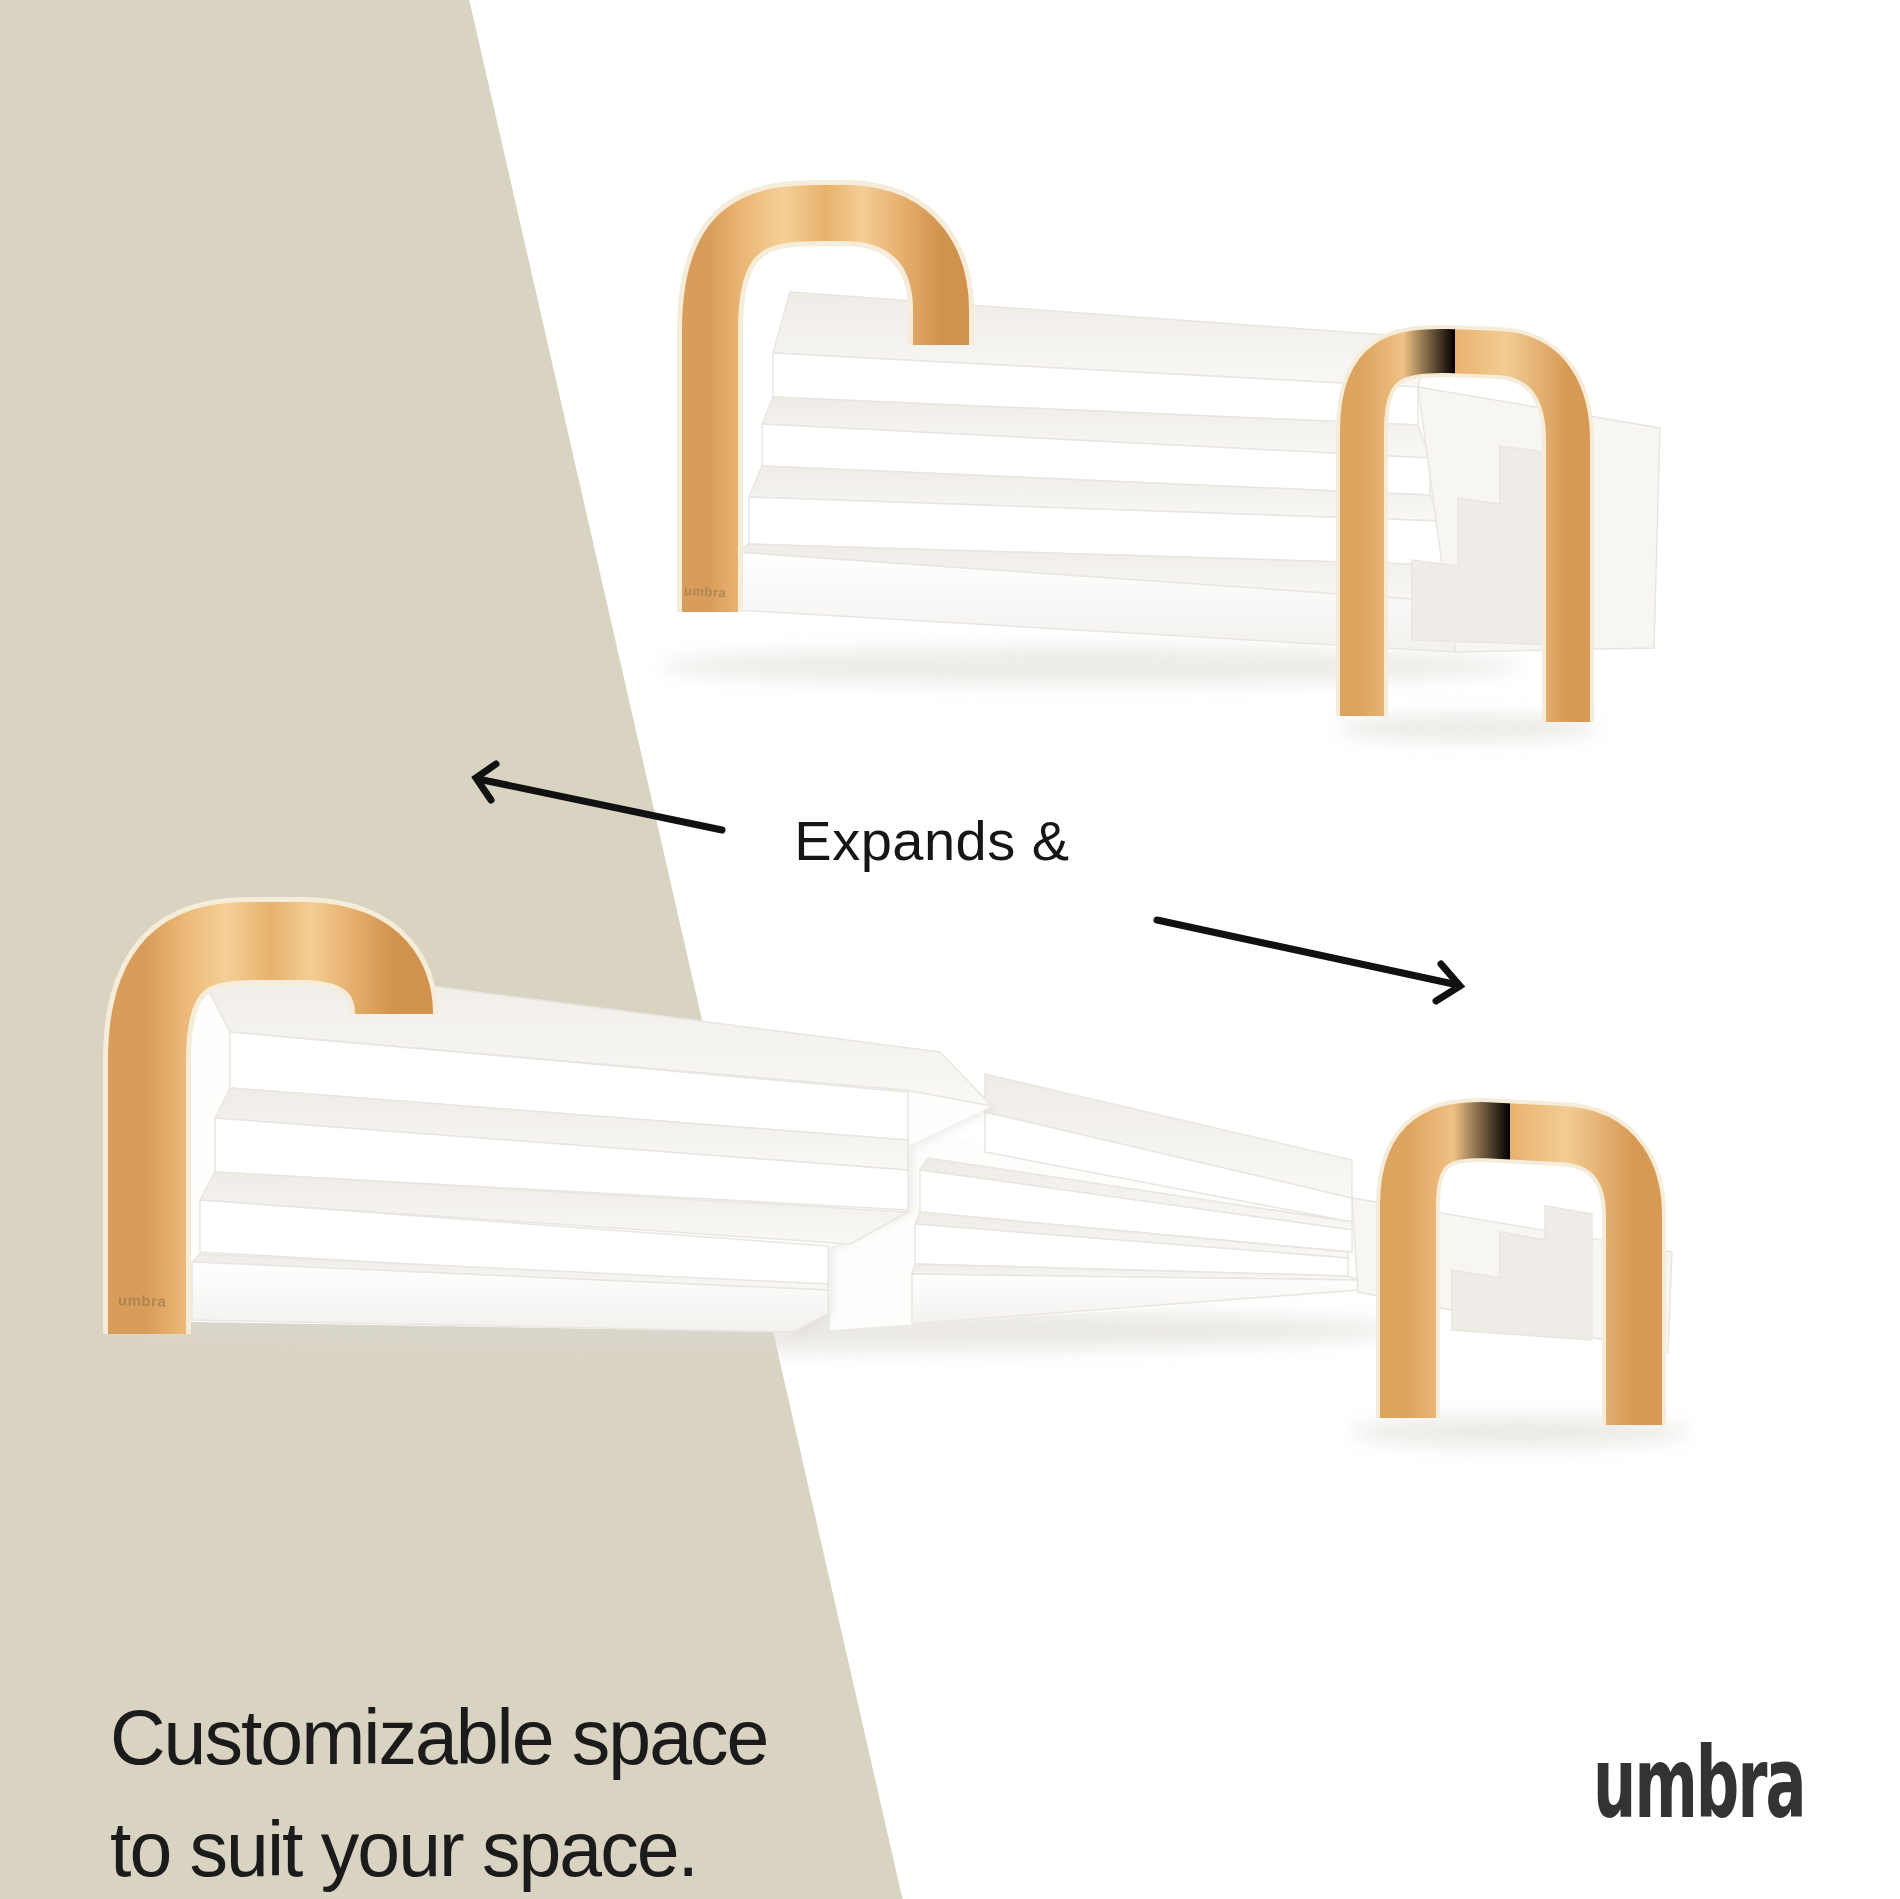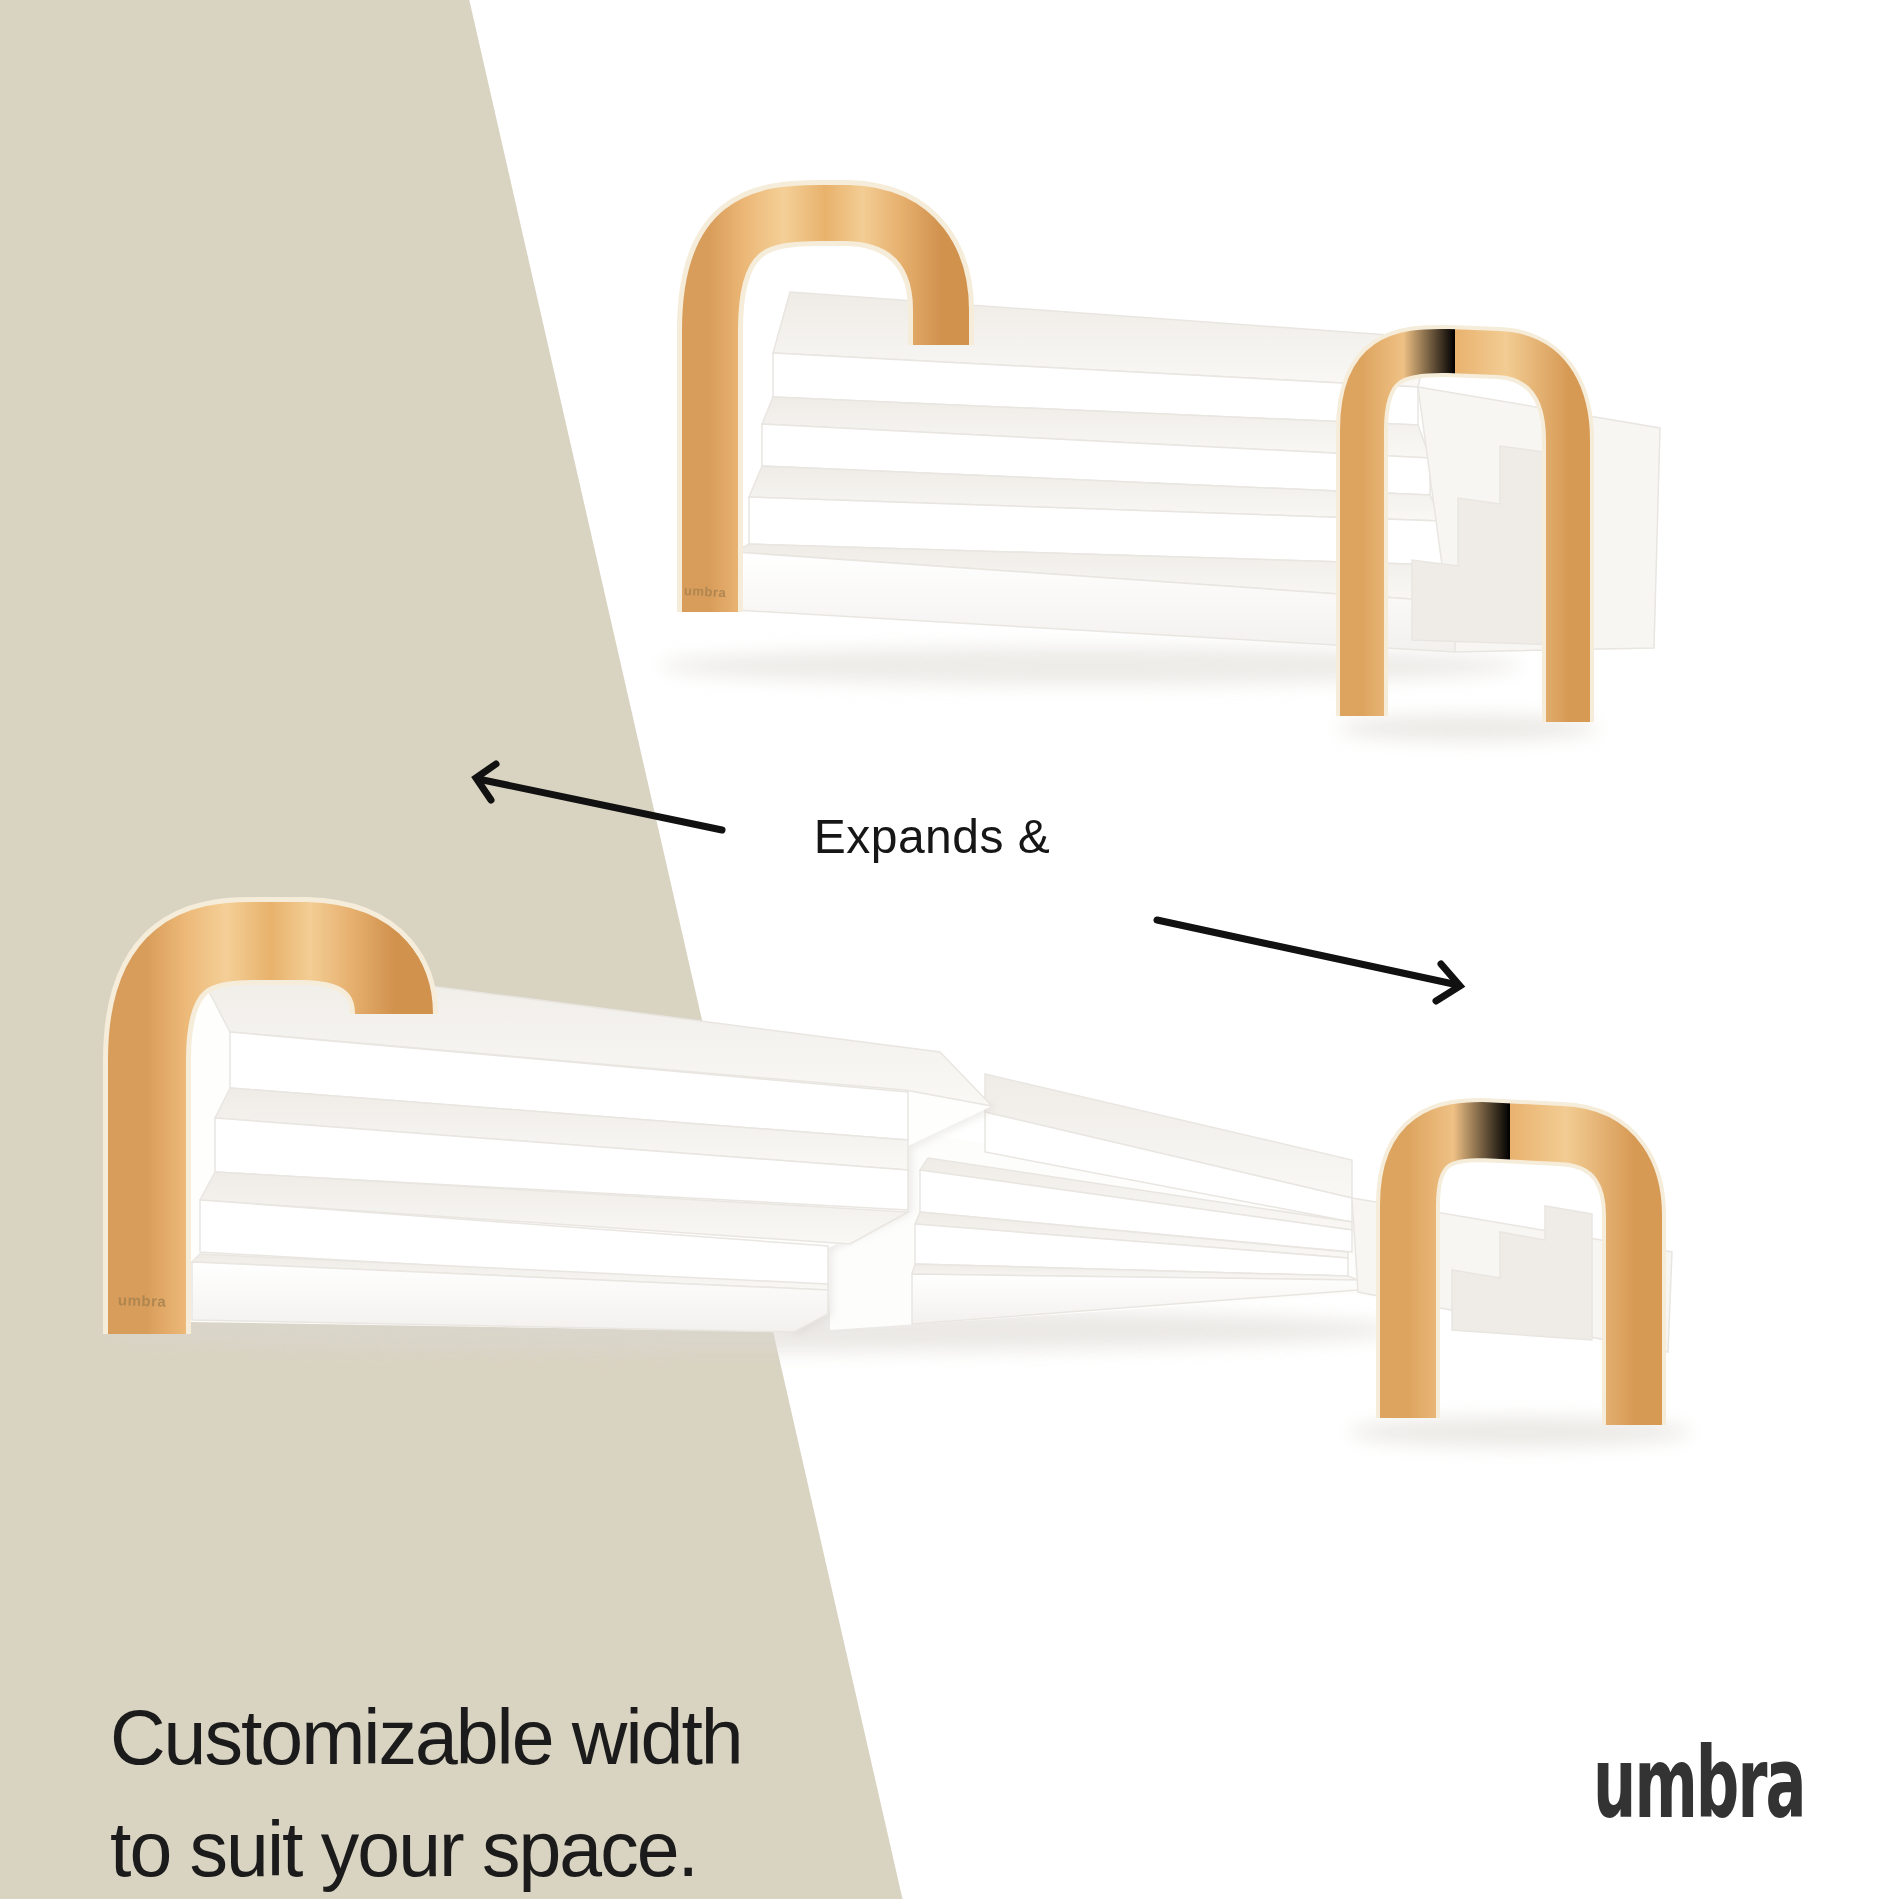--- a/index.html
+++ b/index.html
@@ -9,21 +9,21 @@
   }
   .bg-beige{
     position:absolute;left:0;top:0;width:100%;height:100%;
     background:#d9d3c2;
     clip-path:polygon(0 0, 24.7% 0, 47.5% 100%, 0 100%);
   }
   svg.scene{position:absolute;left:0;top:0;}
   .annotation{
     position:absolute;left:682px;top:812px;width:500px;
     text-align:center;color:#161616;
-    font-size:48px;line-height:1.04;letter-spacing:0.5px;font-weight:400;
+    font-size:56px;line-height:1.04;letter-spacing:0.5px;font-weight:400;
   }
   .caption{
     position:absolute;left:110px;top:1682px;width:760px;
     color:#1b1b1b;font-size:77px;line-height:1.45;letter-spacing:-2px;
   }
   .logo{
     position:absolute;left:1593px;top:1726px;
     font-family:"DejaVu Sans","Liberation Sans",sans-serif;
     font-weight:bold;font-size:98px;color:#333;letter-spacing:-3px;
     transform:scaleX(0.62);transform-origin:left top;white-space:nowrap;
@@ -157,21 +157,21 @@
         <polyline points="1441,964 1460,986 1436,1001"></polyline>
       </g>
     </g>
   </svg>
 
   <div class="annotation">
     <div>Expands &amp;</div>
   </div>
 
   <div class="caption">
-    <div>Customizable width</div>
+    <div>Customizable space</div>
     <div>to suit your space.</div>
   </div>
 
   <div class="logo">umbra</div>
 
   <div class="engraving top">umbra</div>
   <div class="engraving bottom">umbra</div>
 
 </div>
 

